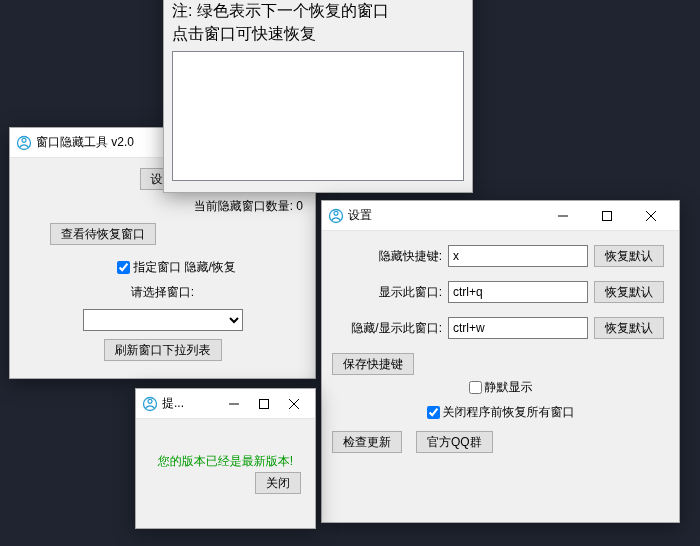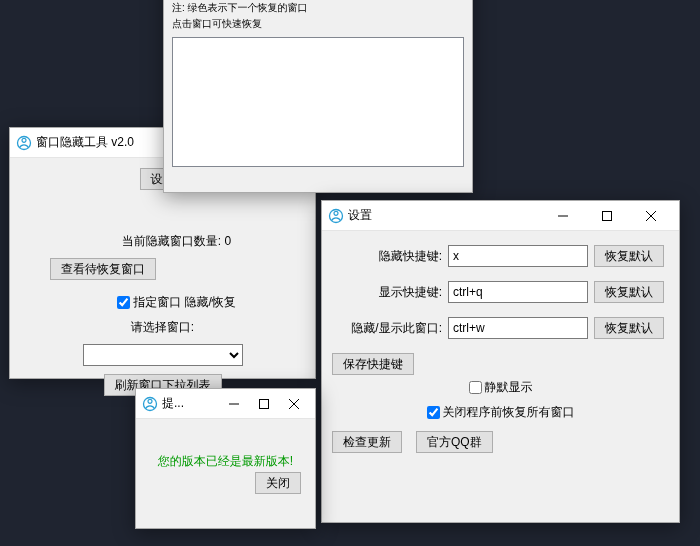--- a/index.html
+++ b/index.html
@@ -74,21 +74,21 @@
     width: 160px;
     font-size: 12px;
     font-family: inherit;
   }
   .chk { vertical-align: middle; margin-right: 3px; }
   .lbl { font-size: 12px; }
   .row { display: flex; align-items: center; }
   
   #winA { left: 163px; top: -30px; width: 310px; height: 223px; z-index: 2; }
   #winA .content { padding: 4px 8px 8px 8px; }
-  #winA .note { font-size: 10px; margin-bottom: 2px; }
+  #winA .note { font-size: 16px; margin-bottom: 2px; }
   #winA .listbox {
     background: #fff;
     border: 1px solid #828790;
     width: 100%;
     height: 130px;
     margin-top: 6px;
   }
   
   #winB { left: 9px; top: 127px; width: 307px; height: 252px; z-index: 1; }
   #winB .content { padding: 8px 12px; display: flex; flex-direction: column; align-items: center; gap: 8px; }
@@ -125,21 +125,21 @@
           <circle cx="8" cy="5.3" r="2" fill="none" stroke="#2a9fd6" stroke-width="1.2"></circle>
           <path d="M3.5 12.8c1-2 2.6-3 4.5-3s3.5 1 4.5 3" fill="none" stroke="#2a9fd6" stroke-width="1.2"></path>
         </svg>
     </span>
     <span class="ttext">窗口隐藏工具 v2.0</span>
   </div>
   <div class="content">
     <div style="width:100%; text-align:center; margin-top:2px;">
       <button class="btn">设置</button>
     </div>
-    <div class="lbl" style="width:100%; text-align:center; padding-left:28px;margin-top:35px;">当前隐藏窗口数量: 0</div>
+    <div class="lbl" style="width:100%; text-align:right; padding-left:28px;">当前隐藏窗口数量: 0</div>
     <div style="width:100%; text-align:left; padding-left:28px;">
       <button class="btn">查看待恢复窗口</button>
     </div>
     <div class="row" style="margin-top:6px;padding-left:28px;">
       <input type="checkbox" class="chk" checked="" style="">
       <span class="lbl">指定窗口 隐藏/恢复</span>
     </div>
     <div class="lbl">请选择窗口:</div>
     <select class="select"></select>
     <button class="btn">刷新窗口下拉列表</button>
@@ -173,21 +173,21 @@
         </svg>
       </div>
   </div>
   <div class="content">
     <div class="frow">
       <span class="flabel">隐藏快捷键:</span>
       <input class="txtinput finput" value="x" style="">
       <button class="btn">恢复默认</button>
     </div>
     <div class="frow">
-      <span class="flabel">显示快捷键:</span>
+      <span class="flabel">显示此窗口:</span>
       <input class="txtinput finput" value="ctrl+q" style="">
       <button class="btn">恢复默认</button>
     </div>
     <div class="frow">
       <span class="flabel">隐藏/显示此窗口:</span>
       <input class="txtinput finput" value="ctrl+w" style="">
       <button class="btn">恢复默认</button>
     </div>
     <div class="centerrow">
       <button class="btn">保存快捷键</button>

